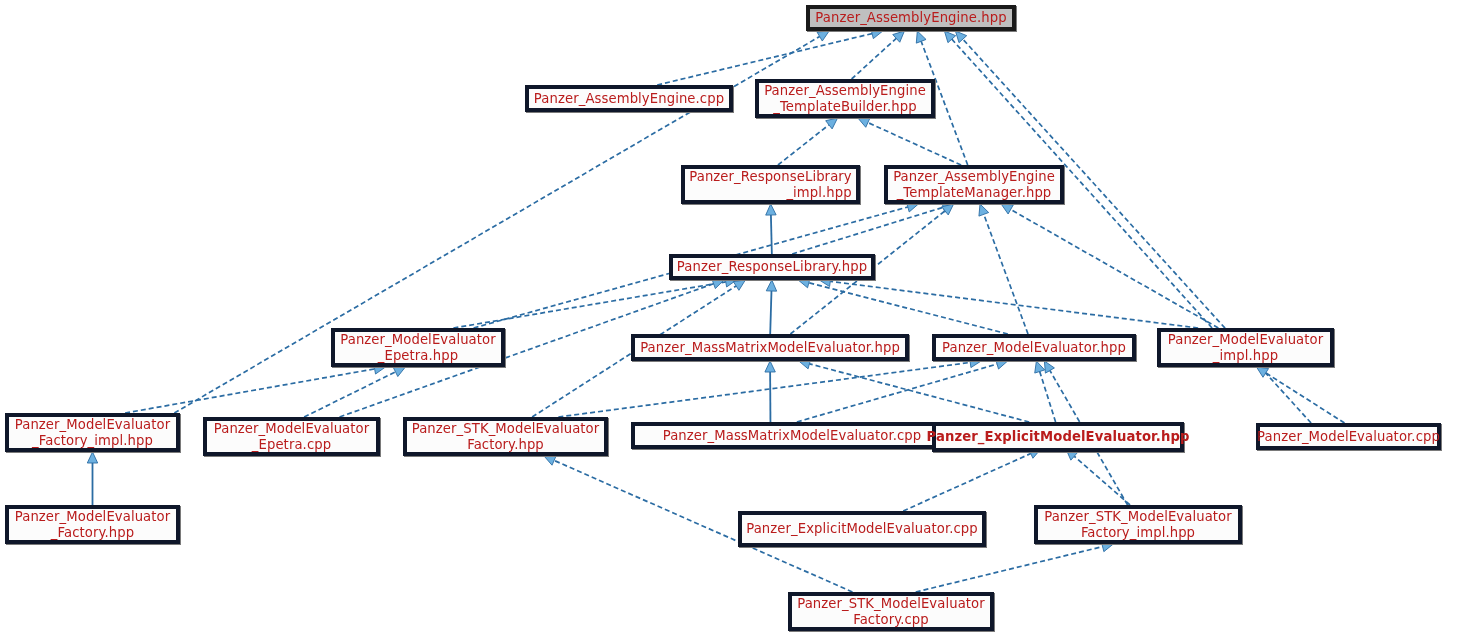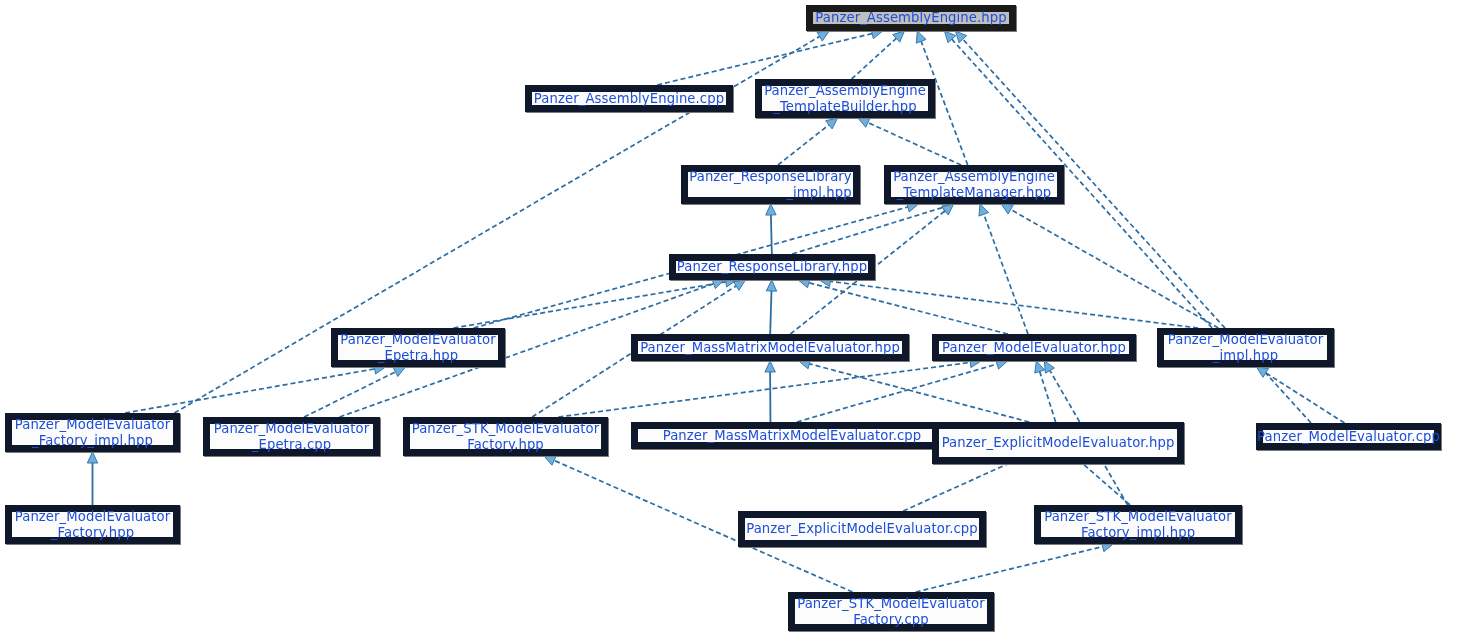--- a/index.html
+++ b/index.html
@@ -24,23 +24,23 @@
     height: 637px;
     pointer-events: none;
   }
   .node {
     position: absolute;
     box-sizing: border-box;
     display: flex;
     align-items: center;
     justify-content: center;
     text-align: center;
-    border: 7px solid #0f172a;
+    border: 4px solid #0f172a;
     background: #fcfcfc;
-    color: #1d4ed8;
+    color: #b91c1c;
     font-size: 13.2px;
     line-height: 15.5px;
     letter-spacing: 0.1px;
     white-space: pre-line;
     box-shadow: 1px 1px 0 0 #7a7a7a;
     z-index: 5;
   }
   .node.root {
     background: #bfbfbf;
     border-color: #1a1a1a;
@@ -208,21 +208,21 @@
       <div class="node" style="left: 932px; top: 334px; width: 204px; height: 27px;"><span class="node-label">Panzer_ModelEvaluator.hpp</span></div>
       <div class="node" style="left: 1157px; top: 328px; width: 177px; height: 39px;"><span class="node-label">Panzer_ModelEvaluator
 _impl.hpp</span></div>
       <div class="node" style="left: 5px; top: 413px; width: 175px; height: 39px;"><span class="node-label">Panzer_ModelEvaluator
 _Factory_impl.hpp</span></div>
       <div class="node" style="left: 203px; top: 417px; width: 177px; height: 39px;"><span class="node-label">Panzer_ModelEvaluator
 _Epetra.cpp</span></div>
       <div class="node" style="left: 403px; top: 417px; width: 205px; height: 39px;"><span class="node-label">Panzer_STK_ModelEvaluator
 Factory.hpp</span></div>
       <div class="node" style="left: 631px; top: 422px; width: 322px; height: 27px;"><span class="node-label">Panzer_MassMatrixModelEvaluator.cpp</span></div>
-      <div class="node" style="left: 932px; top: 422px; width: 252px; height: 42px;"><span class="node-label">Panzer_ExplicitModelEvaluator.hpp</span></div>
+      <div class="node" style="left: 932px; top: 422px; width: 252px; height: 30px; font-weight: bold;"><span class="node-label">Panzer_ExplicitModelEvaluator.hpp</span></div>
       <div class="node" style="left: 1256px; top: 423px; width: 185px; height: 27px;"><span class="node-label">Panzer_ModelEvaluator.cpp</span></div>
       <div class="node" style="left: 5px; top: 505px; width: 175px; height: 39px;"><span class="node-label">Panzer_ModelEvaluator
 _Factory.hpp</span></div>
       <div class="node" style="left: 738px; top: 511px; width: 248px; height: 36px; text-align: right;"><span class="node-label">Panzer_ExplicitModelEvaluator.cpp</span></div>
       <div class="node" style="left: 1034px; top: 505px; width: 208px; height: 39px;"><span class="node-label">Panzer_STK_ModelEvaluator
 Factory_impl.hpp</span></div>
       <div class="node" style="left: 788px; top: 592px; width: 206px; height: 39px;"><span class="node-label">Panzer_STK_ModelEvaluator
 Factory.cpp</span></div>
     </div>
 </div>

